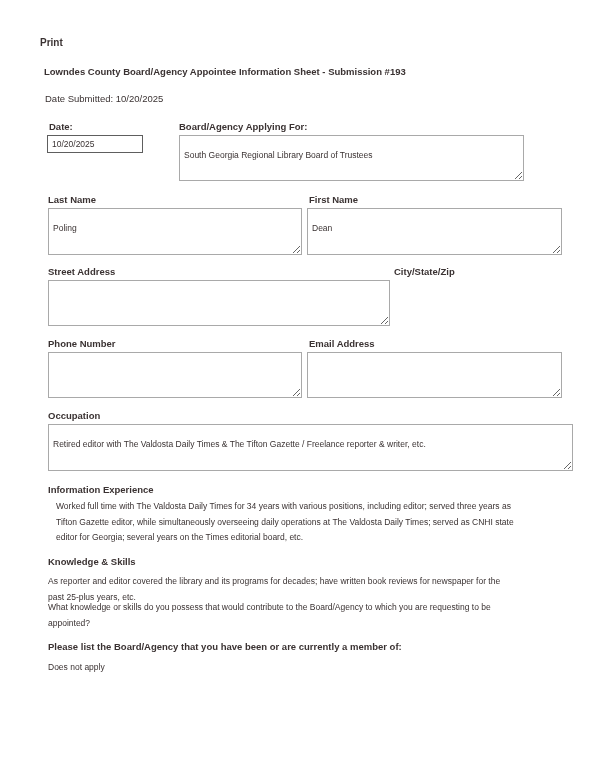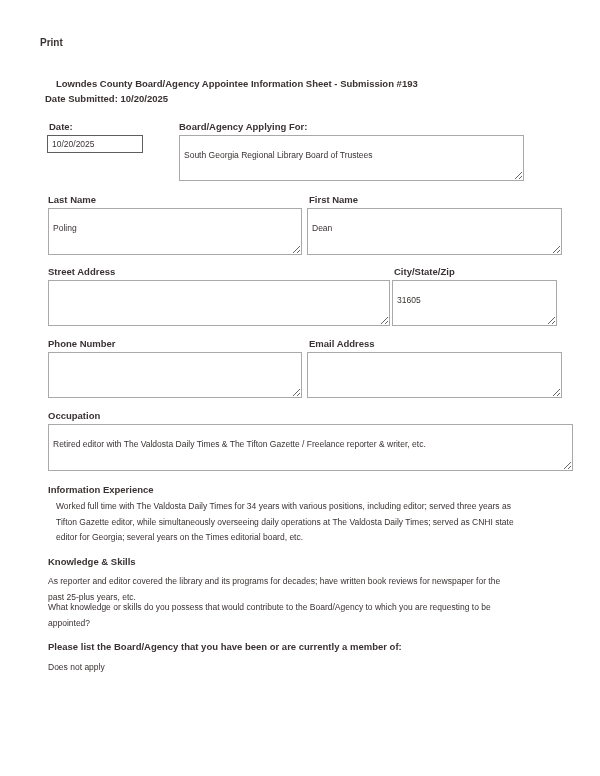--- a/index.html
+++ b/index.html
@@ -20,26 +20,26 @@
 
   .print-link {
     font-size: 10px;
     font-weight: bold;
     color: #3a3232;
     cursor: pointer;
   }
   .doc-title {
     font-size: 9.5px;
     font-weight: bold;
-    margin: 12px;
+    margin: 0;
     white-space: nowrap;
   }
   .date-submitted {
     font-size: 9.5px;
-    font-weight: bold;
+    font-weight: normal;
     white-space: nowrap;
   }
 
   .field-label {
     display: block;
     font-size: 9.5px;
     font-weight: bold;
     margin-bottom: 3px;
     white-space: nowrap;
   }
@@ -120,21 +120,20 @@
     <textarea class="field-box" style="width: 254px; height: 47px;">Poling</textarea>
   </div>
 
   <div class="abs" style="left:48px; top:266px;">
     <label class="field-label">Street Address</label>
     <textarea class="field-box" style="width: 342px; height: 46px;"></textarea>
   </div>
 
   <div class="abs" style="left:392px; top:266px;">
     <label class="field-label" style="margin-left:2px;">City/State/Zip</label>
-    <textarea class="field-box" style="width: 165px; height: 46px;">31605</textarea>
   </div>
 
   <div class="abs" style="left:48px; top:338px;">
     <label class="field-label">Phone Number</label>
     <textarea class="field-box" style="width: 254px; height: 46px;"></textarea>
   </div>
 
   <div class="abs" style="left:307px; top:338px;">
     <label class="field-label" style="margin-left:2px;">Email Address</label>
     <textarea class="field-box" style="width: 255px; height: 46px;"></textarea>

